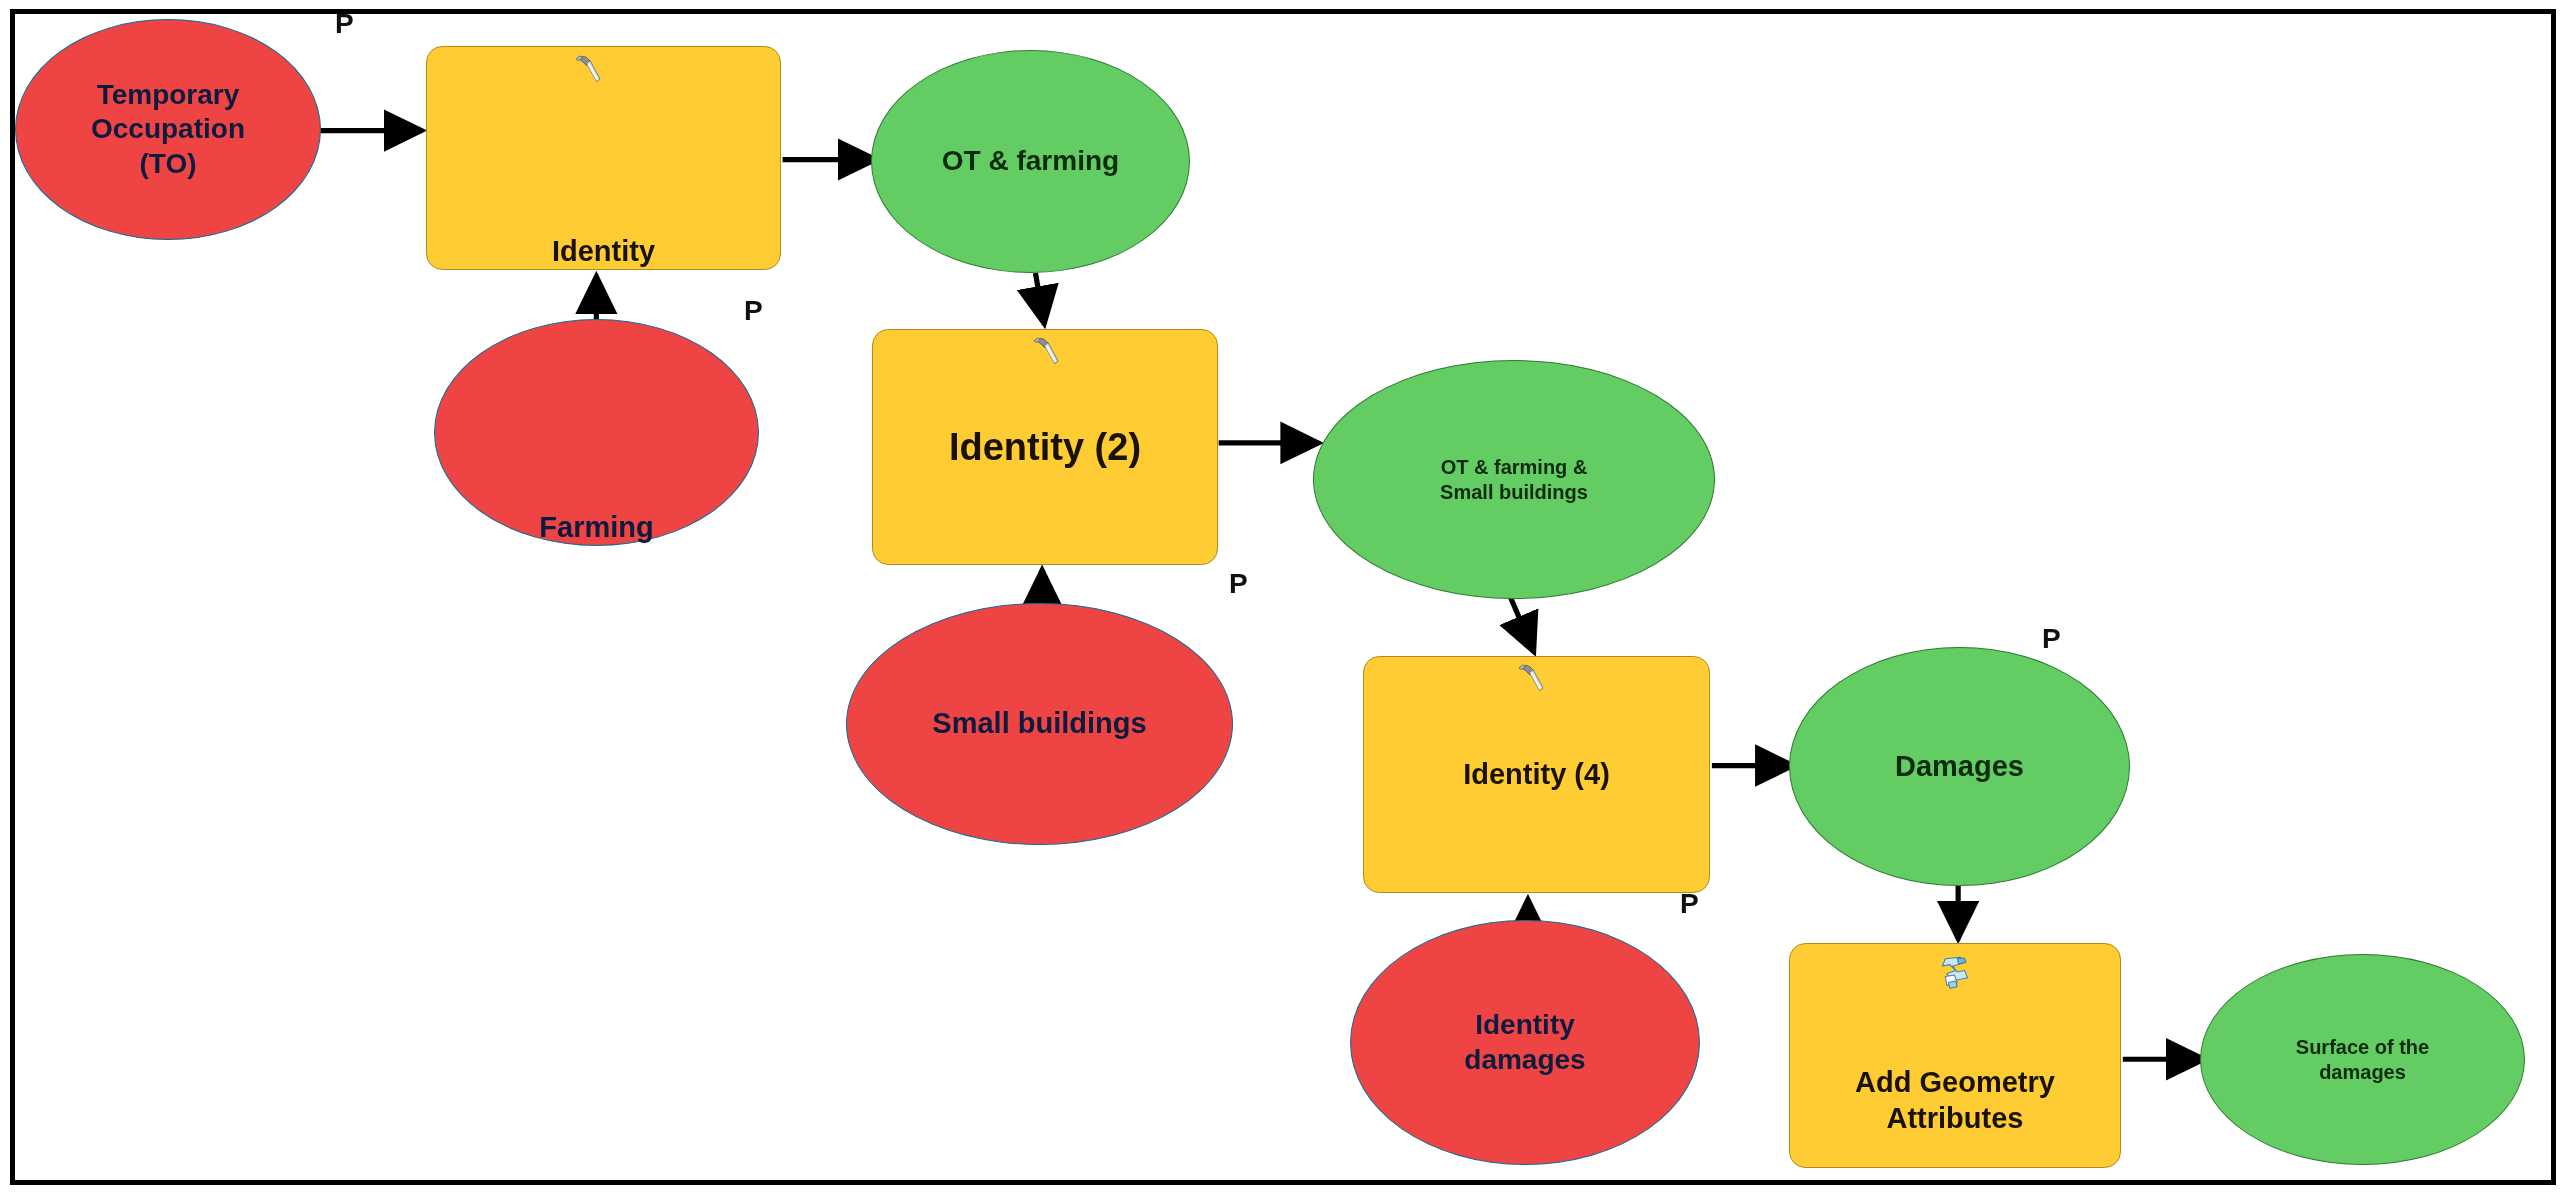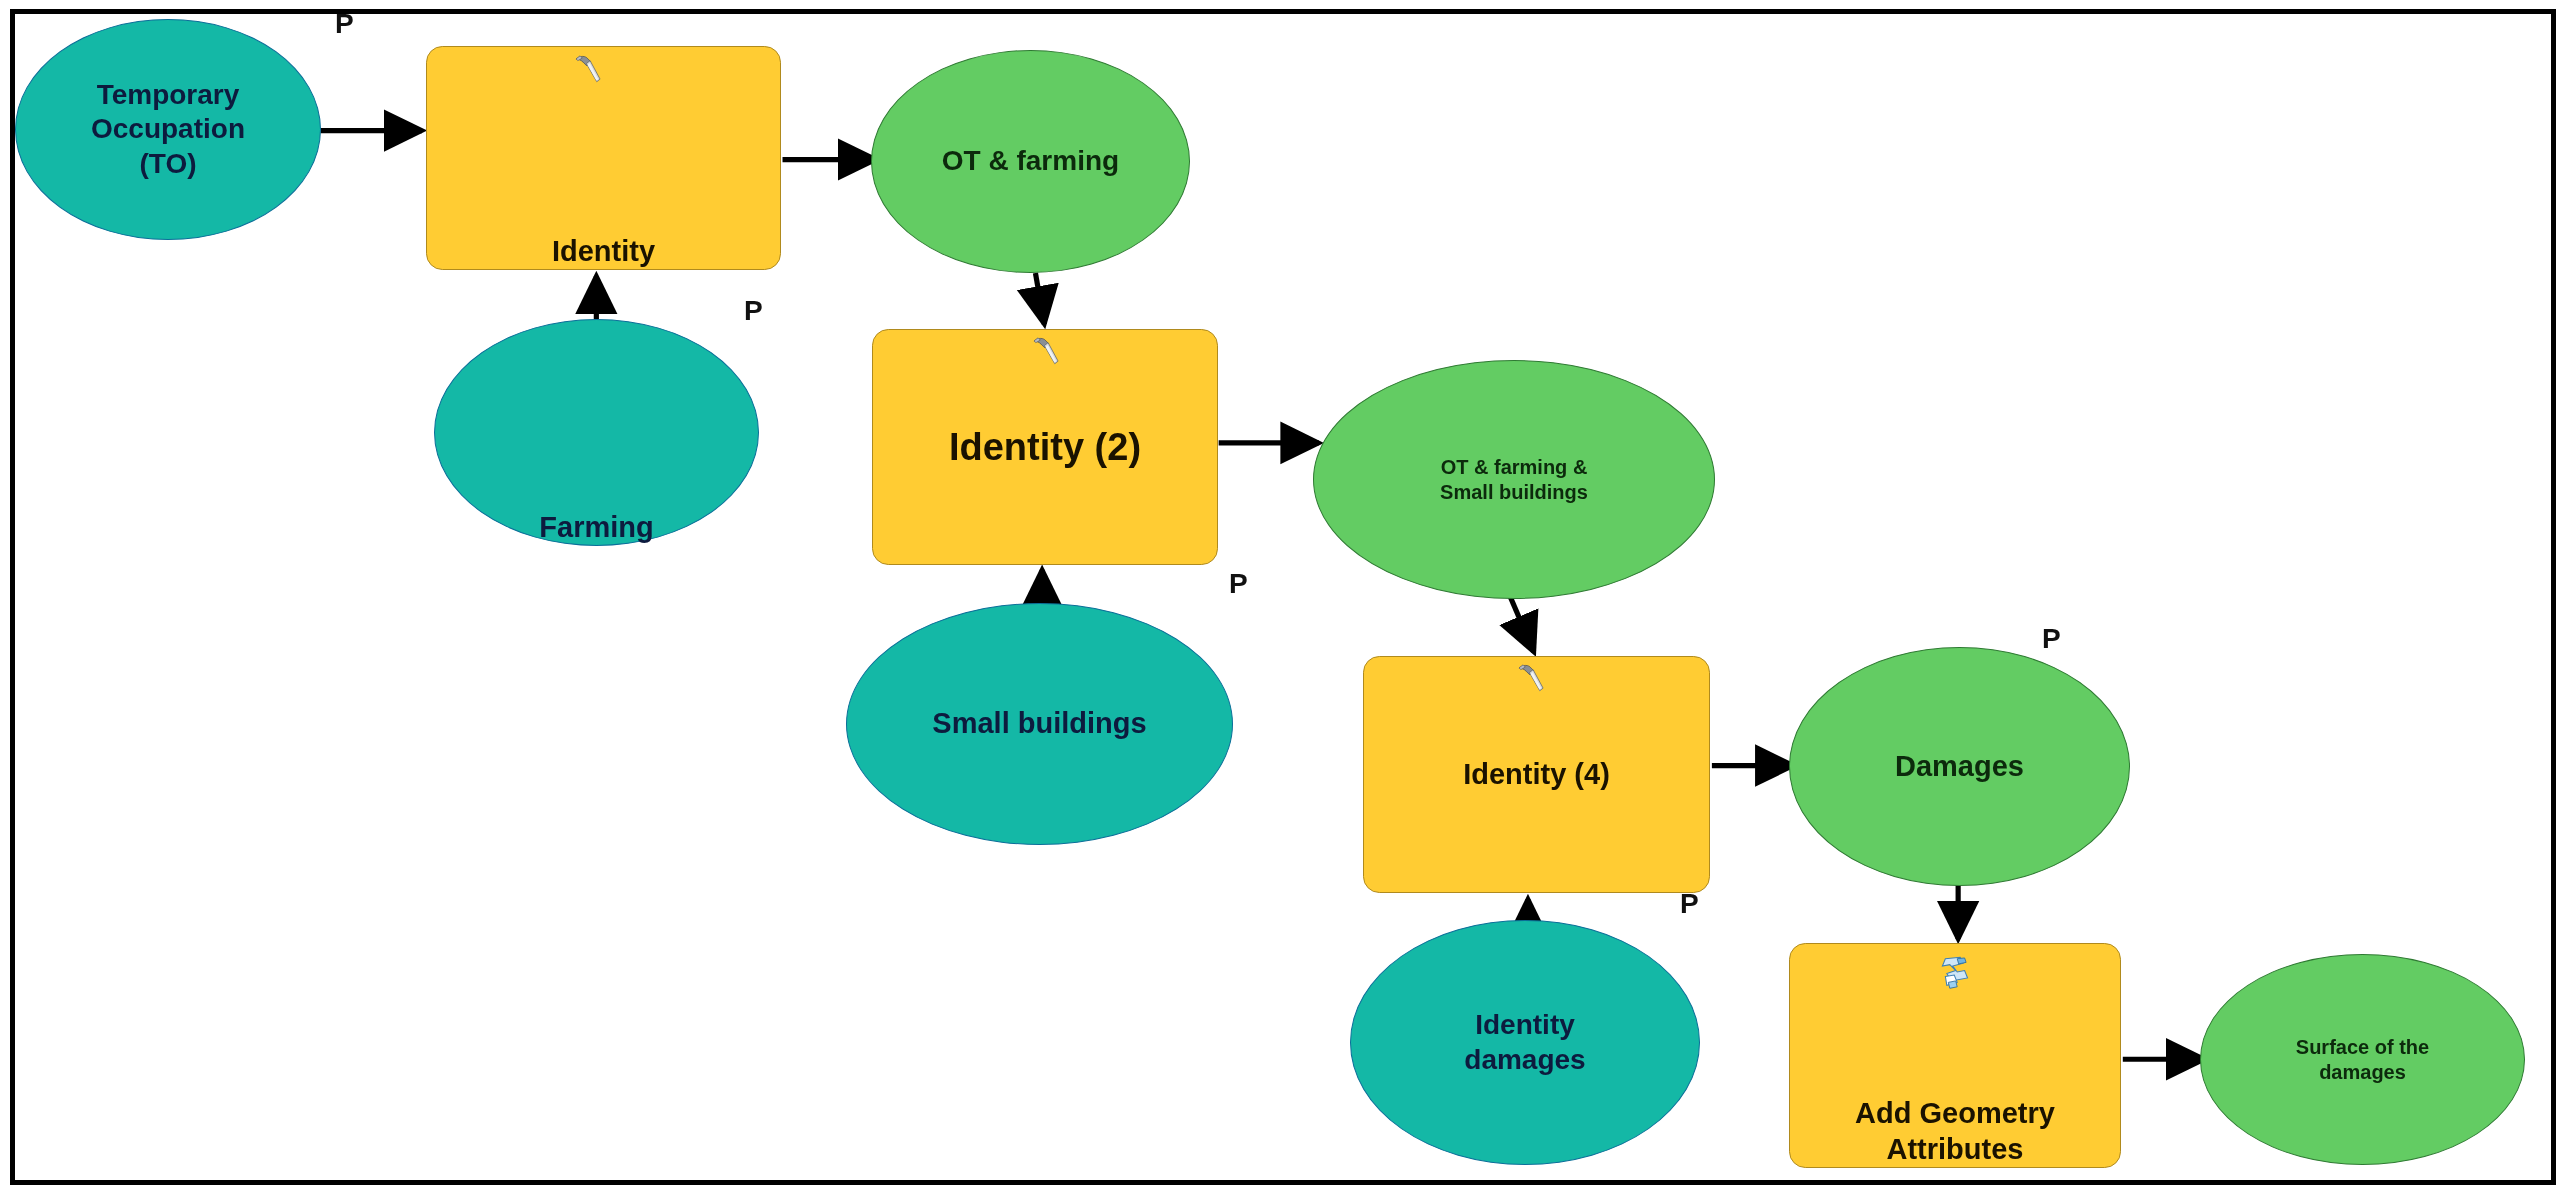--- a/index.html
+++ b/index.html
@@ -36,21 +36,21 @@
     display: flex;
     align-items: center;
     justify-content: center;
     text-align: center;
     box-sizing: border-box;
     color: #101820;
     font-weight: bold;
     line-height: 1.22;
   }
   .ellipse-blue {
-    background: #14b8a6;
+    background: #ef4444;
     border: 1.5px solid #0b6f99;
     border-radius: 50%;
     color: #0d1b3e;
   }
   .ellipse-green {
     background: #63CC63;
     border: 1.5px solid #2f7a33;
     border-radius: 50%;
     color: #0c2a0c;
     text-align: center;
@@ -172,21 +172,21 @@
 
     <div class="node ellipse-green" style="left:1789px; top:647px; width:341px; height:239px; font-size:29px;">
       <span class="label">Damages</span>
     </div>
 
     <div class="node ellipse-blue" style="left:1350px; top:920px; width:350px; height:245px; font-size:28px;">
       <span class="label">Identity
 damages</span>
     </div>
 
-    <div class="node rect-yellow" style="left:1789px; top:943px; width:332px; height:225px; font-size:29px; align-items:flex-end; ">
+    <div class="node rect-yellow" style="left:1789px; top:943px; width:332px; height:225px; font-size:29px; align-items:flex-end; padding-bottom:31px;">
       <svg class="tool-icon" style="left:145px; top:10.4px; width:37px; height:39px;" viewBox="0 0 50 52">
         <path d="M14 6 L34 4 L38 12 L24 16 L30 24 L40 22 L44 32 L22 36 L16 26 L28 22 L20 14 L10 16 Z" fill="#cfe6f7" stroke="#3d7fb5" stroke-width="1.4"></path>
         <path d="M14 30 L26 28 L30 38 L16 42 Z" fill="#ffffff" stroke="#3d7fb5" stroke-width="1.4"></path>
         <path d="M30 6 L40 5 L42 11 L32 13 Z" fill="#6fb4e5" stroke="#2f6f9e" stroke-width="1.2"></path>
         <path d="M18 38 L28 36 L30 44 L20 46 Z" fill="#9ed0f0" stroke="#2f6f9e" stroke-width="1.2"></path>
       </svg>
       <span class="label">Add Geometry
 Attributes</span>
     </div>
 

